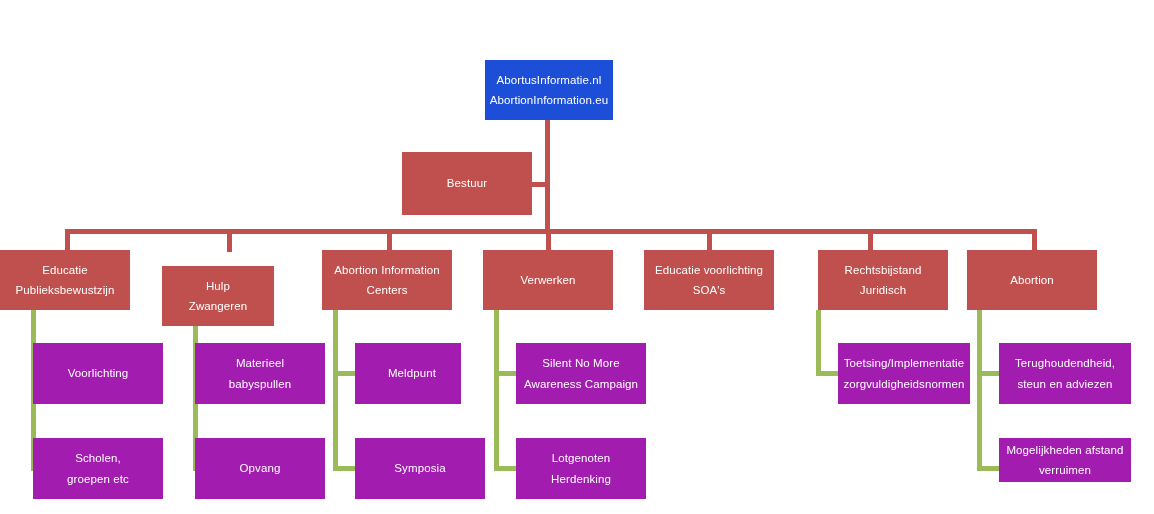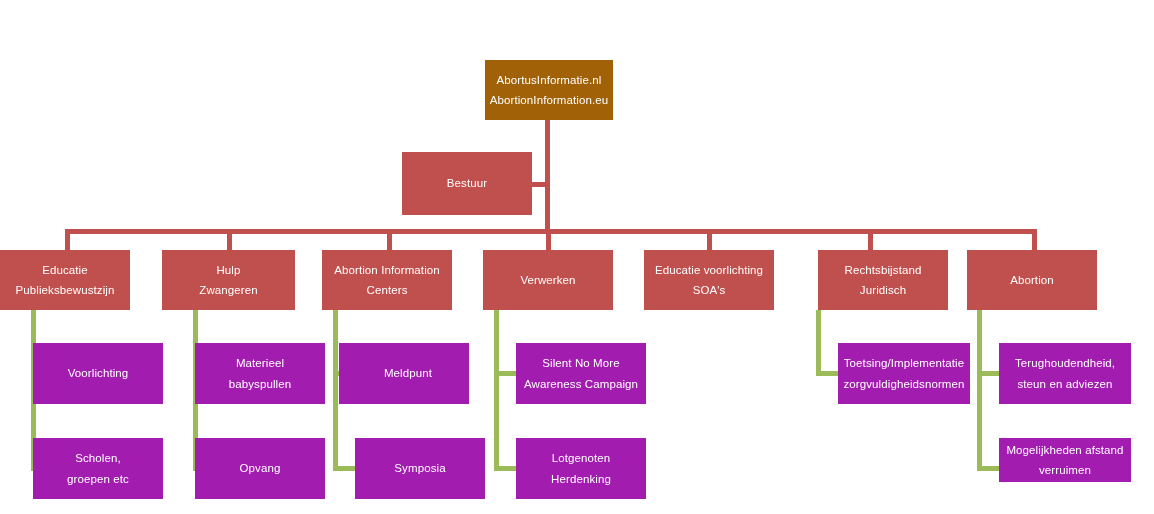--- a/index.html
+++ b/index.html
@@ -22,21 +22,21 @@
     align-items: center;
     justify-content: center;
     text-align: center;
     color: #ffffff;
     font-size: 11.5px;
     line-height: 1.75;
     letter-spacing: 0.1px;
     padding: 2px 4px;
     z-index: 3;
   }
-  .node-root   { background: #a16207; }
+  .node-root   { background: #1d4ed8; }
   .node-red    { background: #c0504d; }
   .node-green  { background: #a21caf; }
   .node .label {
     display: block;
     width: 100%;
     white-space: pre-line;
   }
   .conn {
     position: absolute;
     z-index: 1;
@@ -90,21 +90,21 @@
   </div>
 
   <div class="node node-red" style="left:402px; top:152px; width:130px; height:63px;">
     <span class="label">Bestuur</span>
   </div>
 
   <div class="node node-red" style="left:0px; top:250px; width:130px; height:60px;">
     <span class="label">Educatie
 Publieksbewustzijn</span>
   </div>
-  <div class="node node-red" style="left:162px; top:250px; width:133px; height:60px;">
+  <div class="node node-red" style="left:162px; top:266px; width:112px; height:60px;">
     <span class="label">Hulp
 Zwangeren</span>
   </div>
   <div class="node node-red" style="left:322px; top:250px; width:130px; height:60px;">
     <span class="label">Abortion Information
 Centers</span>
   </div>
   <div class="node node-red" style="left:483px; top:250px; width:130px; height:60px;">
     <span class="label">Verwerken</span>
   </div>
@@ -127,21 +127,21 @@
     <span class="label">Scholen,
 groepen etc</span>
   </div>
   <div class="node node-green" style="left:195px; top:343px; width:130px; height:61px;">
     <span class="label">Materieel
 babyspullen</span>
   </div>
   <div class="node node-green" style="left:195px; top:438px; width:130px; height:61px;">
     <span class="label">Opvang</span>
   </div>
-  <div class="node node-green" style="left:339px; top:343px; width:130px; height:61px;padding-left:12px;">
+  <div class="node node-green" style="left:355px; top:343px; width:106px; height:61px;padding-left:12px;">
     <span class="label">Meldpunt</span>
   </div>
   <div class="node node-green" style="left:355px; top:438px; width:130px; height:61px;">
     <span class="label">Symposia</span>
   </div>
   <div class="node node-green" style="left:516px; top:343px; width:130px; height:61px;">
     <span class="label">Silent No More
 Awareness Campaign</span>
   </div>
   <div class="node node-green" style="left:516px; top:438px; width:130px; height:61px;">

